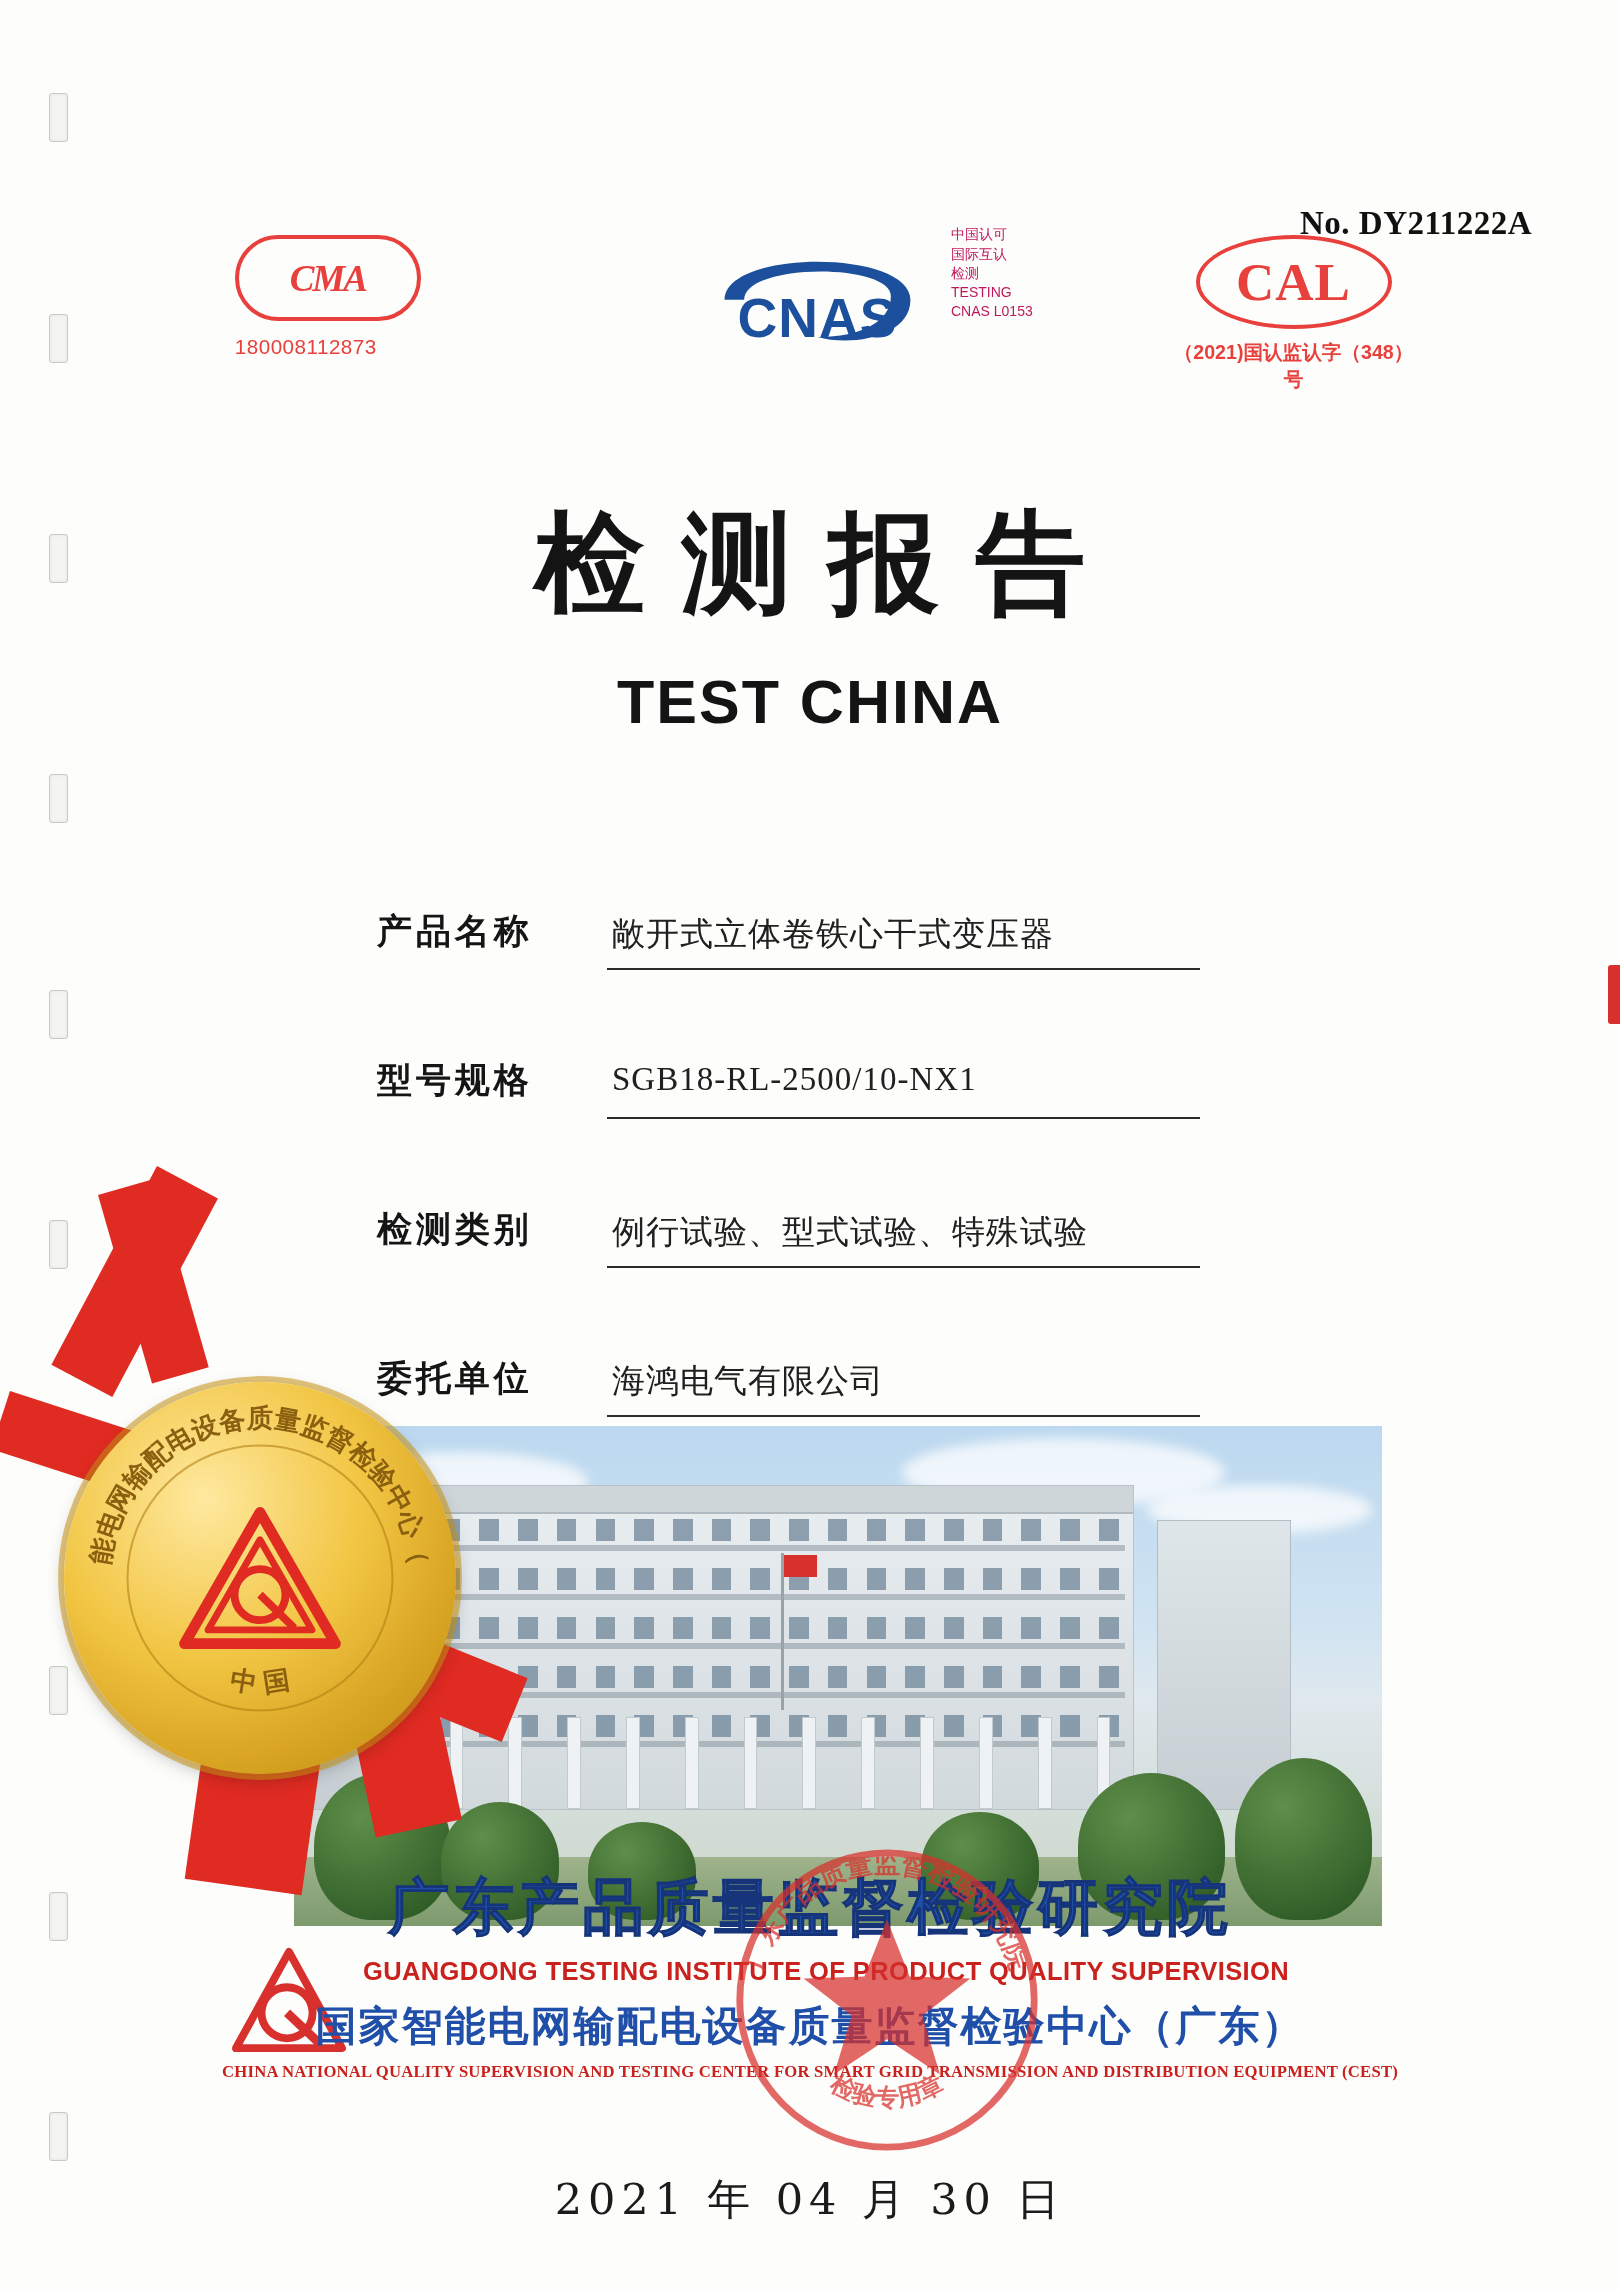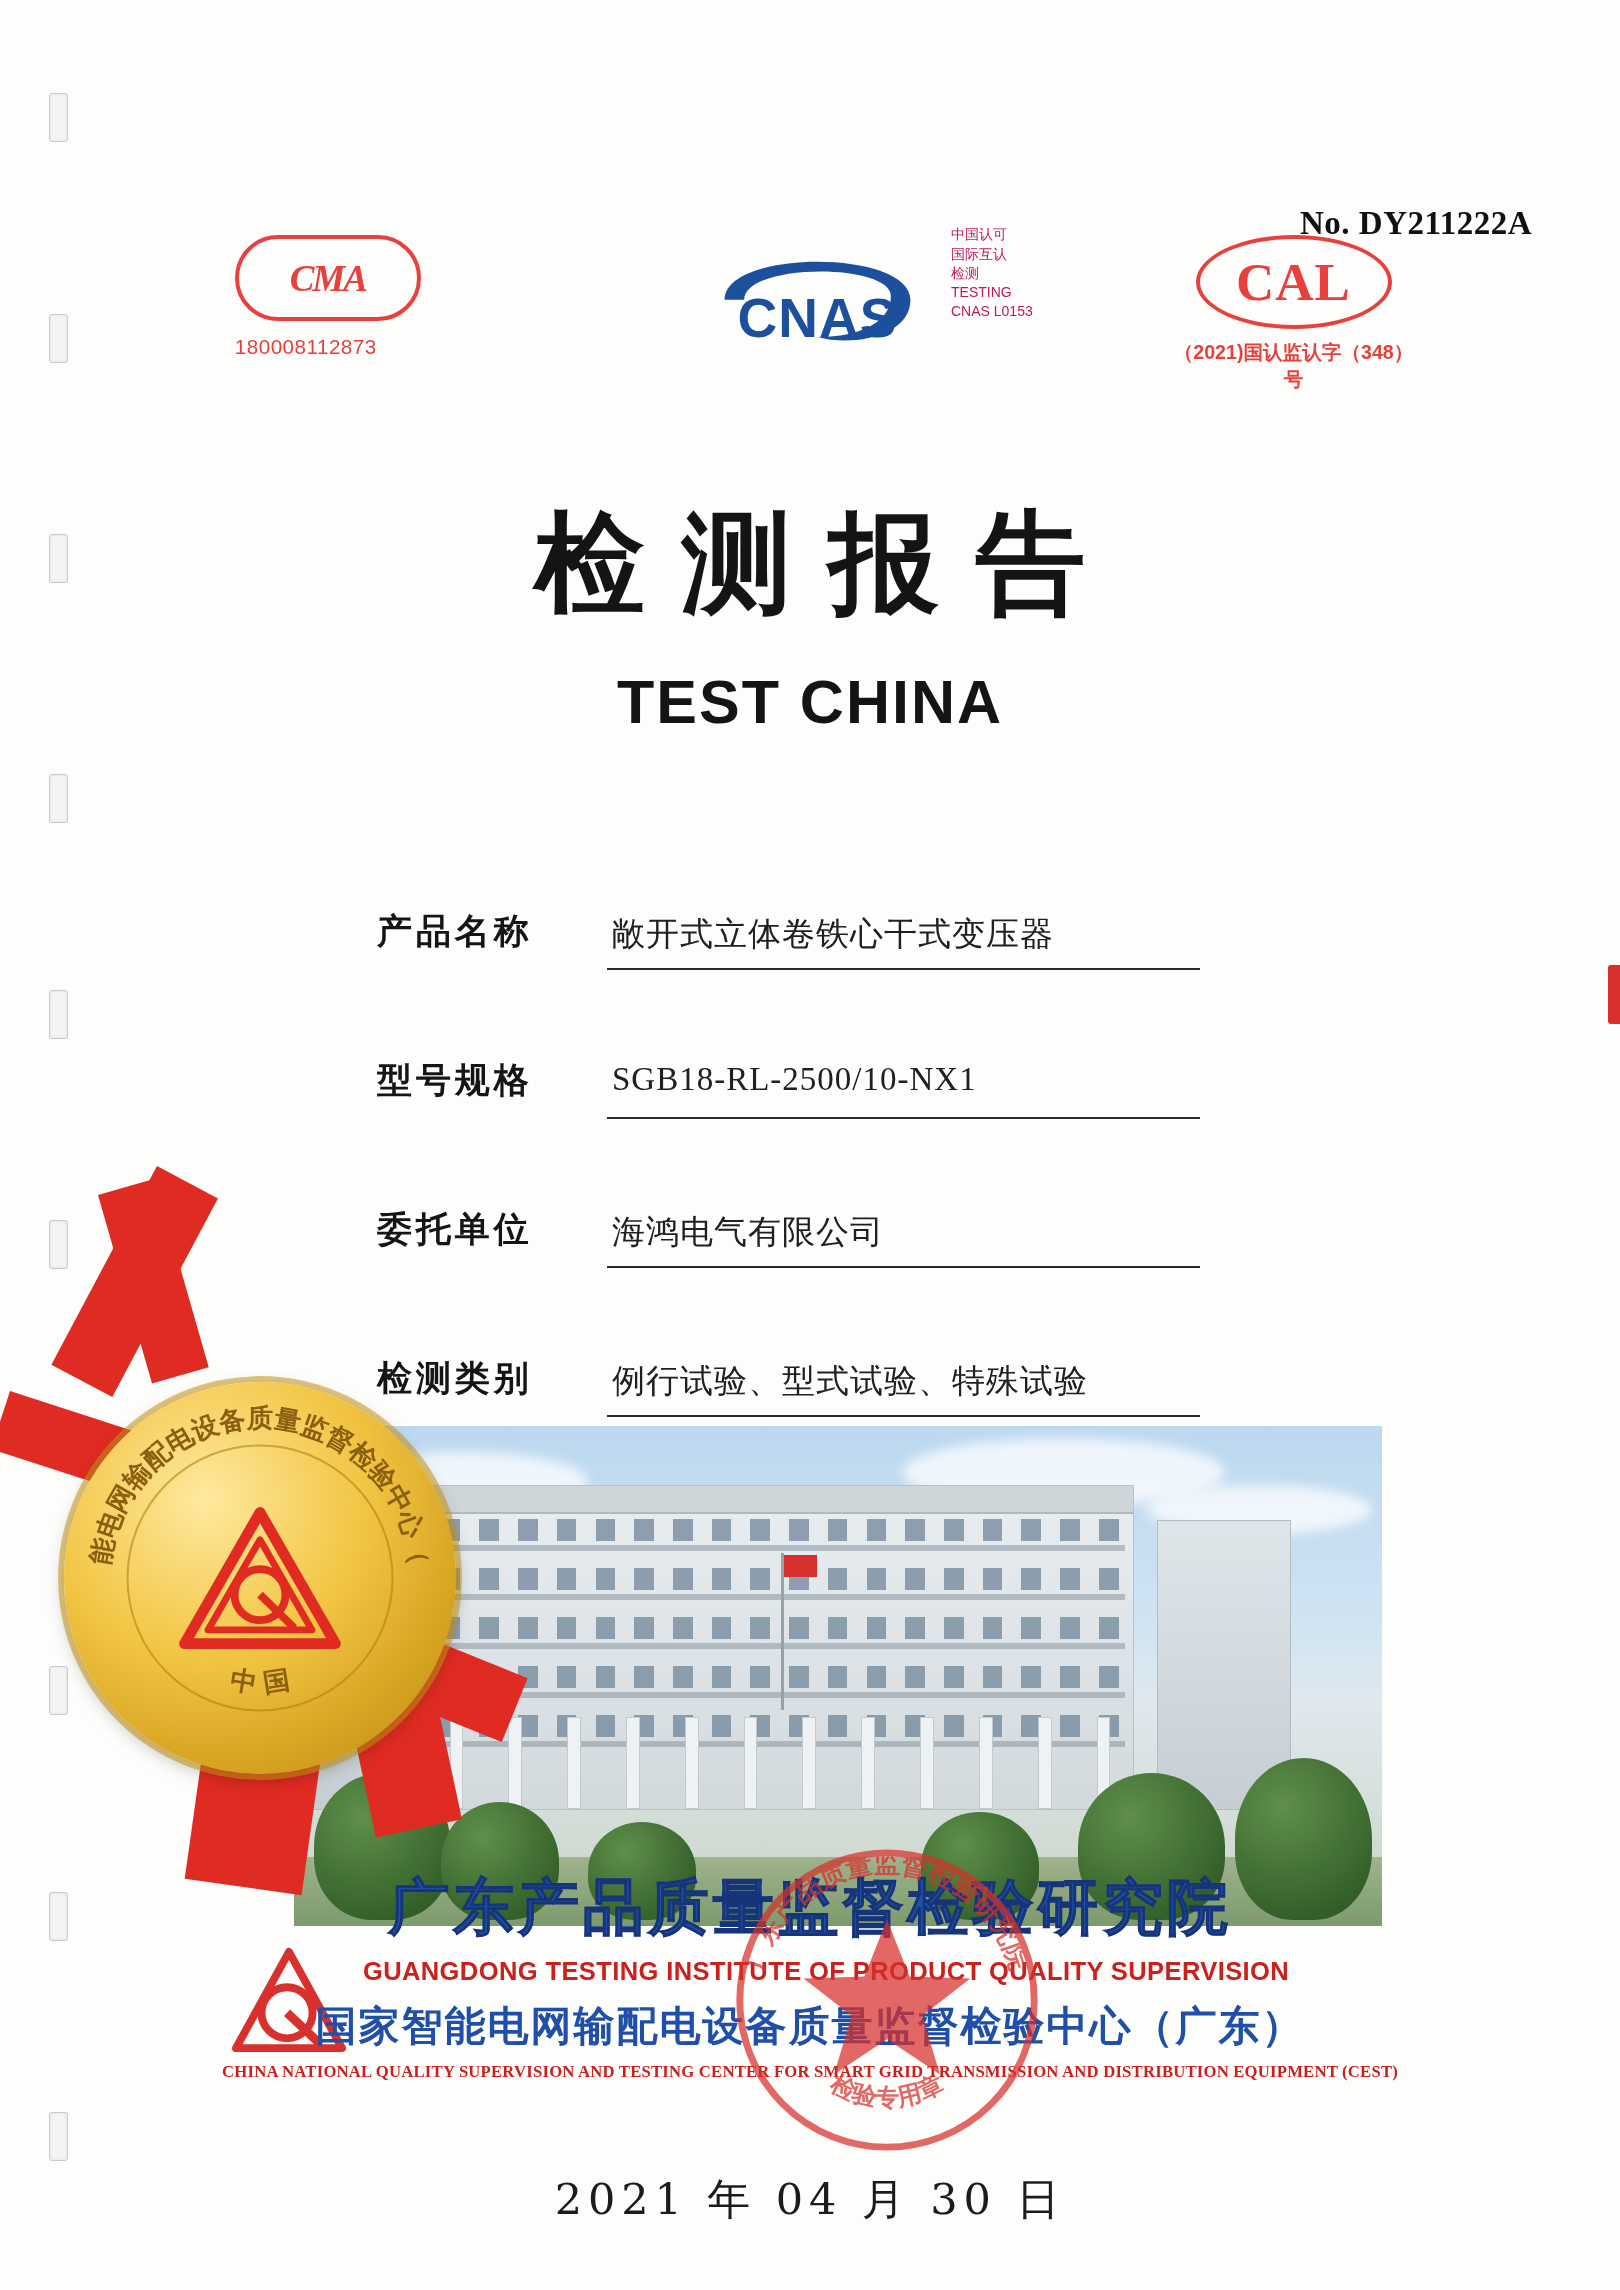--- a/index.html
+++ b/index.html
@@ -561,27 +561,27 @@
       <div class="field-label">产品名称</div>
       <div class="field-value">敞开式立体卷铁心干式变压器</div>
       <div class="field-rule"></div>
     </div>
     <div class="field-row">
       <div class="field-label">型号规格</div>
       <div class="field-value">SGB18-RL-2500/10-NX1</div>
       <div class="field-rule"></div>
     </div>
     <div class="field-row">
+      <div class="field-label">检测类别</div>
+      <div class="field-value">例行试验、型式试验、特殊试验</div>
+      <div class="field-rule"></div>
+    </div>
+    <div class="field-row">
       <div class="field-label">委托单位</div>
       <div class="field-value">海鸿电气有限公司</div>
-      <div class="field-rule"></div>
-    </div>
-    <div class="field-row">
-      <div class="field-label">检测类别</div>
-      <div class="field-value">例行试验、型式试验、特殊试验</div>
       <div class="field-rule"></div>
     </div>
   </div>
 
   <div class="photo">
     <div class="sky-cloud" style="left:39px; top:25.5px; width:255px; height:59px;"></div>
     <div class="sky-cloud" style="left:608px; top:11.8px; width:323px; height:69px;"></div>
     <div class="sky-cloud" style="left:853px; top:59px; width:225px; height:49px;"></div>
 
     <div class="building">

